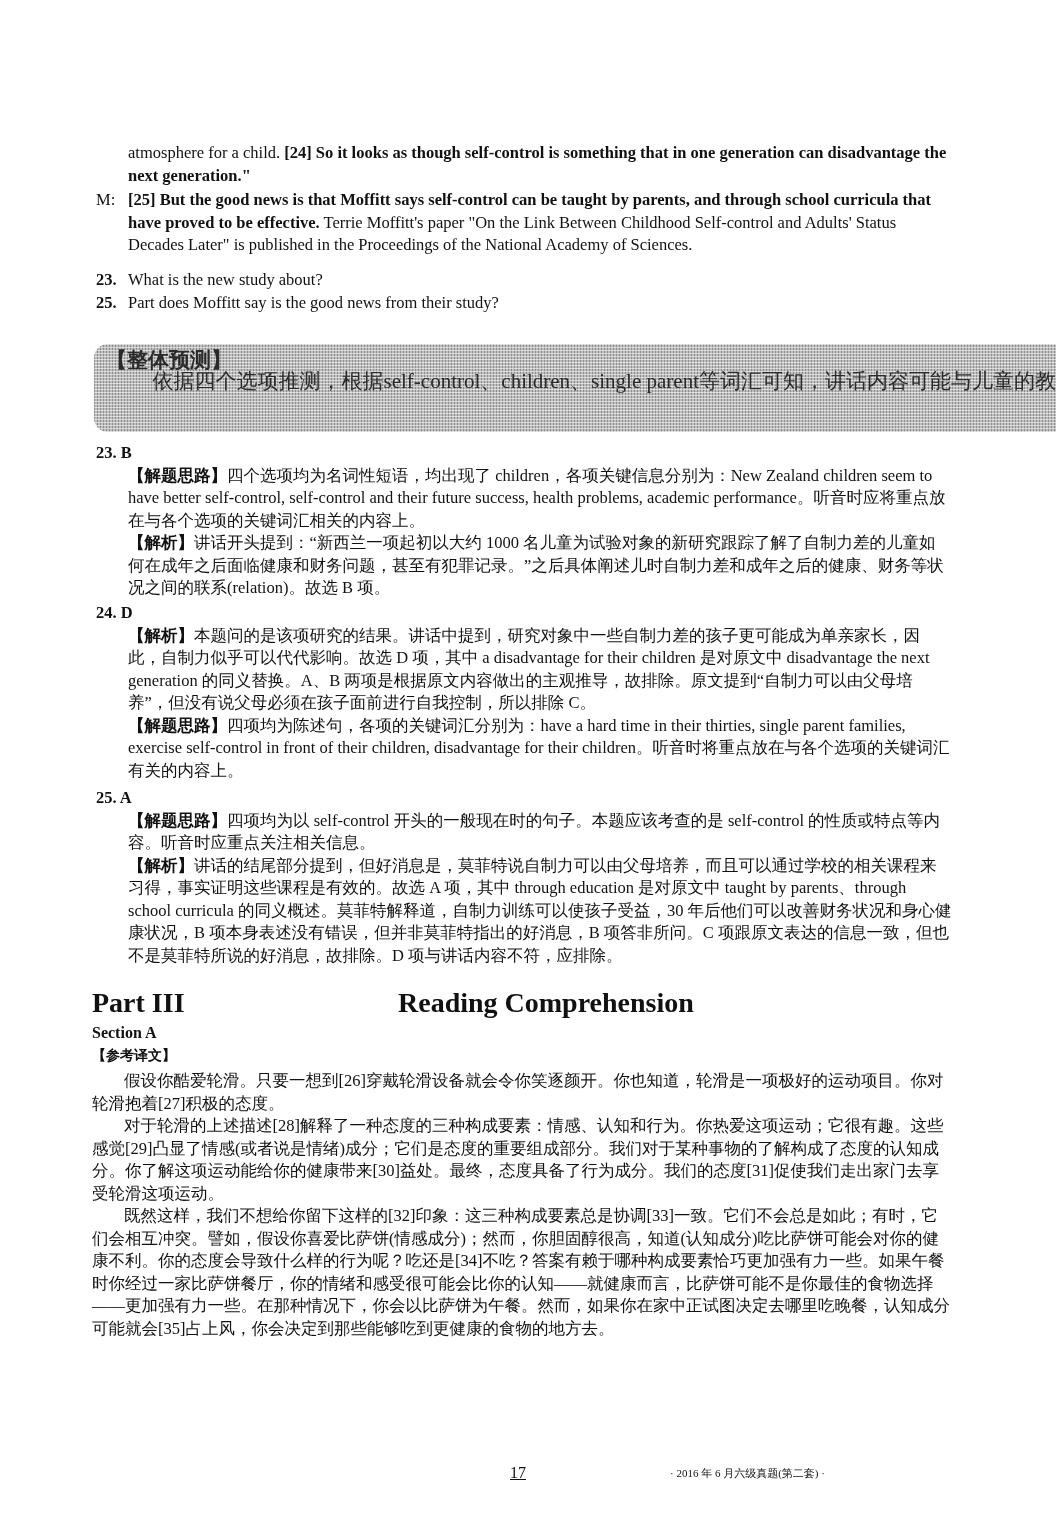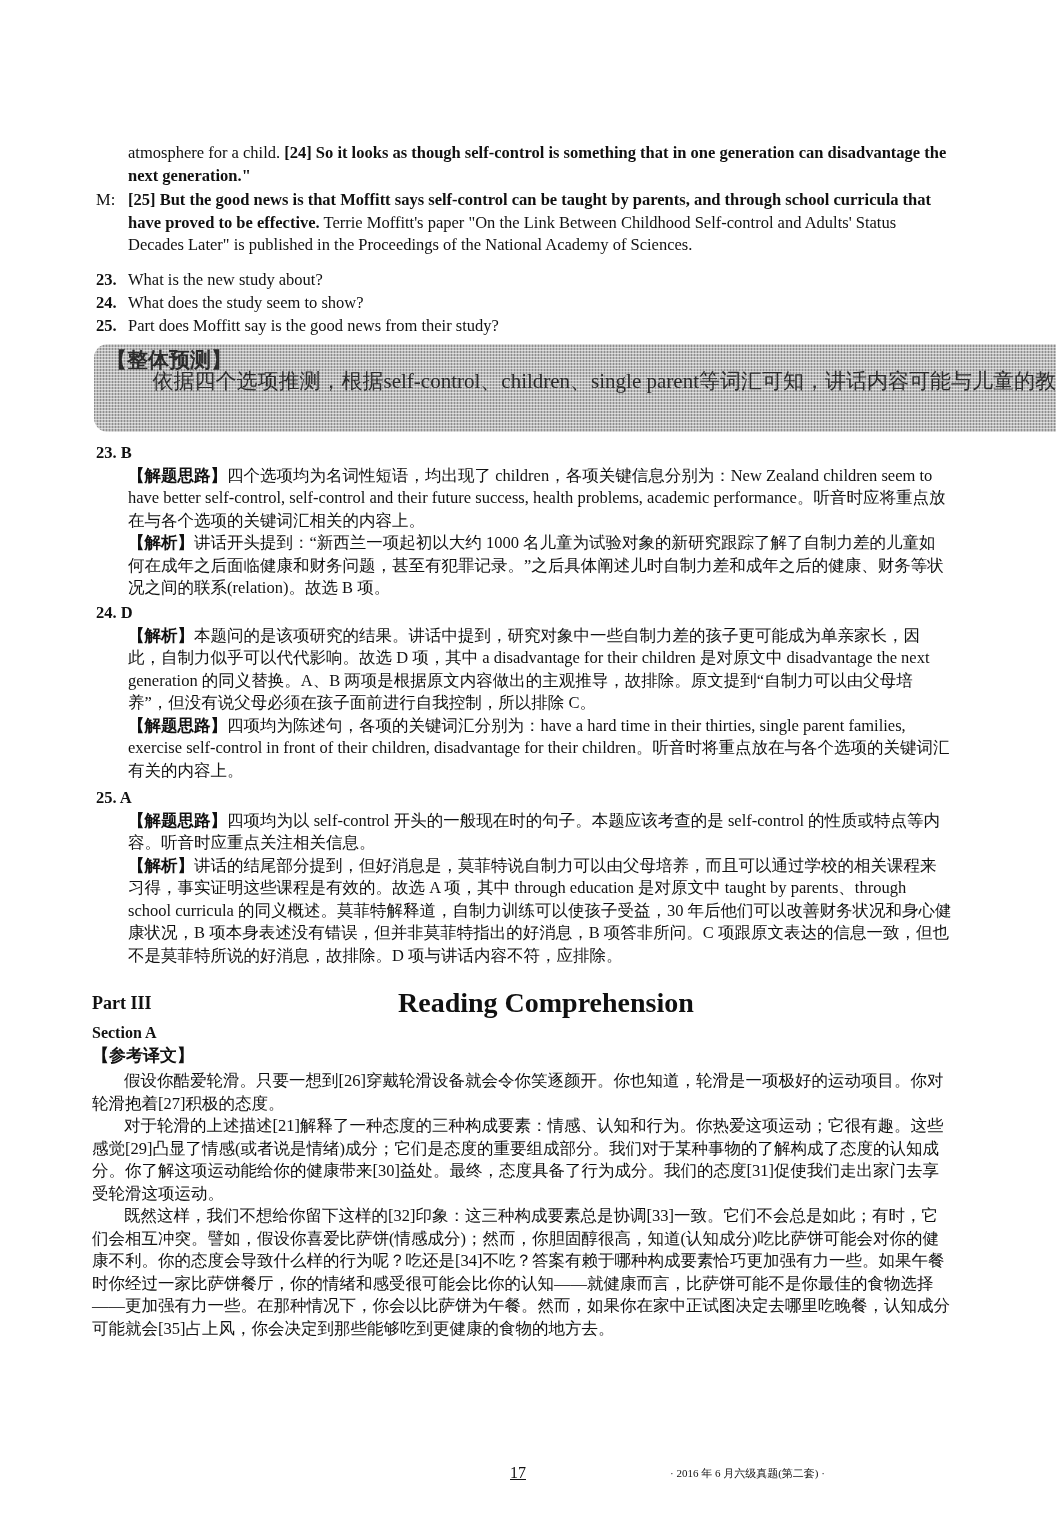--- a/index.html
+++ b/index.html
@@ -23,24 +23,24 @@
     background-color: #bdbdbd;
     background-image:
       repeating-linear-gradient(0deg, rgba(255,255,255,0.55) 0 1px, transparent 1px 3px),
       repeating-linear-gradient(90deg, rgba(0,0,0,0.25) 0 1px, transparent 1px 3px);
     color: #2a2a2a; font-size: 21px; line-height: 21px;
     padding: 6px 12px; box-sizing: border-box;
   }
   .shaded .head { font-weight: bold; }
   .ans-num { font-weight: bold; }
   .tag { font-weight: bold; }
-  .part-title { position: absolute; left: 92px; top: 992px; font-size: 18px; font-weight: bold; }
+  .part-title { position: absolute; left: 92px; top: 992px; font-size: 28px; font-weight: bold; }
   .section-title { position: absolute; left: 398px; top: 992px; font-size: 28px; font-weight: bold; }
   .section-a { position: absolute; left: 92px; top: 1022px; font-size: 16px; font-weight: bold; }
-  .ref-head { position: absolute; left: 92px; top: 1044px; font-size: 17px; font-weight: bold; font-family: "DejaVu Sans", sans-serif; }
+  .ref-head { position: absolute; left: 92px; top: 1044px; font-size: 14px; font-weight: bold; font-family: "DejaVu Sans", sans-serif; }
   .para { text-indent: 32px; }
   .footer-page { position: absolute; left: 510px; top: 1462px; font-size: 16px; text-decoration: underline; }
   .footer-title { position: absolute; left: 670px; top: 1462px; font-size: 11px; }
 </style>
 </head>
 <body>
 
 <div class="page">
 
   <div class="block" style="top:142px;">
@@ -52,24 +52,20 @@
       <p style="flex:1;">
         <span class="b">[25]</span><span class="b"> But the good news is that Moffitt says self-control can be taught by parents, and through school curricula that have proved to be effective.</span><span> Terrie Moffitt's paper "On the Link Between Childhood Self-control and Adults' Status Decades Later" is published in the Proceedings of the National Academy of Sciences.</span>
       </p>
     </div>
   </div>
 
   <div class="block" style="top:268px;">
     <div class="q-row">
       <span class="q-num">23.</span>
       <span>What is the new study about?</span>
-    </div>
-    <div class="q-row">
-      <span class="q-num">24.</span>
-      <span>What does the study seem to show?</span>
     </div>
     <div class="q-row">
       <span class="q-num">25.</span>
       <span>Part does Moffitt say is the good news from their study?</span>
     </div>
   </div>
 
   <div class="shaded">
     <div class="head">【整体预测】</div>
     <div style="text-indent:32px;text-align:right;">依据四个选项推测，根据self-control、children、single parent等词汇可知，讲话内容可能与儿童的教育有关。</div>
@@ -93,20 +89,20 @@
     <p class="indent"><span class="tag">【解析】</span><span>讲话的结尾部分提到，但好消息是，莫菲特说自制力可以由父母培养，而且可以通过学校的相关课程来习得，事实证明这些课程是有效的。故选 A 项，其中 through education 是对原文中 taught by parents、through school curricula 的同义概述。莫菲特解释道，自制力训练可以使孩子受益，30 年后他们可以改善财务状况和身心健康状况，B 项本身表述没有错误，但并非莫菲特指出的好消息，B 项答非所问。C 项跟原文表达的信息一致，但也不是莫菲特所说的好消息，故排除。D 项与讲话内容不符，应排除。</span></p>
   </div>
 
   <div class="part-title">Part III</div>
   <div class="section-title">Reading Comprehension</div>
   <div class="section-a">Section A</div>
   <div class="ref-head">【参考译文】</div>
 
   <div class="block" style="top:1070px; left:92px; width:860px;">
     <p class="para">假设你酷爱轮滑。只要一想到[26]穿戴轮滑设备就会令你笑逐颜开。你也知道，轮滑是一项极好的运动项目。你对轮滑抱着[27]积极的态度。</p>
-    <p class="para">对于轮滑的上述描述[21]解释了一种态度的三种构成要素：情感、认知和行为。你热爱这项运动；它很有趣。这些感觉[29]凸显了情感(或者说是情绪)成分；它们是态度的重要组成部分。我们对于某种事物的了解构成了态度的认知成分。你了解这项运动能给你的健康带来[30]益处。最终，态度具备了行为成分。我们的态度[31]促使我们走出家门去享受轮滑这项运动。</p>
+    <p class="para">对于轮滑的上述描述[28]解释了一种态度的三种构成要素：情感、认知和行为。你热爱这项运动；它很有趣。这些感觉[29]凸显了情感(或者说是情绪)成分；它们是态度的重要组成部分。我们对于某种事物的了解构成了态度的认知成分。你了解这项运动能给你的健康带来[30]益处。最终，态度具备了行为成分。我们的态度[31]促使我们走出家门去享受轮滑这项运动。</p>
     <p class="para">既然这样，我们不想给你留下这样的[32]印象：这三种构成要素总是协调[33]一致。它们不会总是如此；有时，它们会相互冲突。譬如，假设你喜爱比萨饼(情感成分)；然而，你胆固醇很高，知道(认知成分)吃比萨饼可能会对你的健康不利。你的态度会导致什么样的行为呢？吃还是[34]不吃？答案有赖于哪种构成要素恰巧更加强有力一些。如果午餐时你经过一家比萨饼餐厅，你的情绪和感受很可能会比你的认知——就健康而言，比萨饼可能不是你最佳的食物选择——更加强有力一些。在那种情况下，你会以比萨饼为午餐。然而，如果你在家中正试图决定去哪里吃晚餐，认知成分可能就会[35]占上风，你会决定到那些能够吃到更健康的食物的地方去。</p>
   </div>
 
   <div class="footer-page">17</div>
   <div class="footer-title">· 2016 年 6 月六级真题(第二套) ·</div>
 
 </div>
 
 </body></html>

